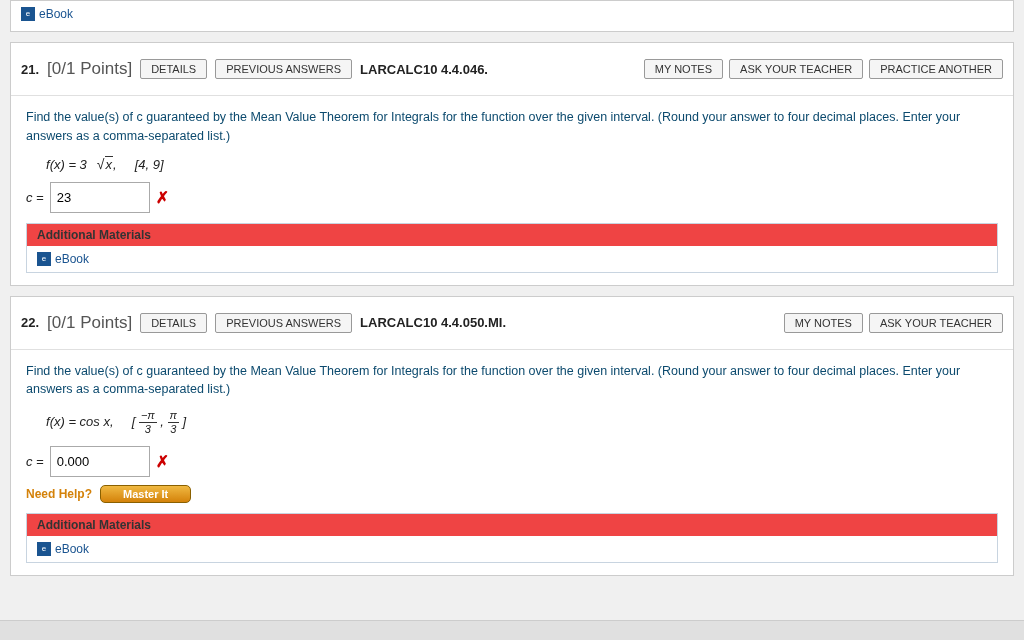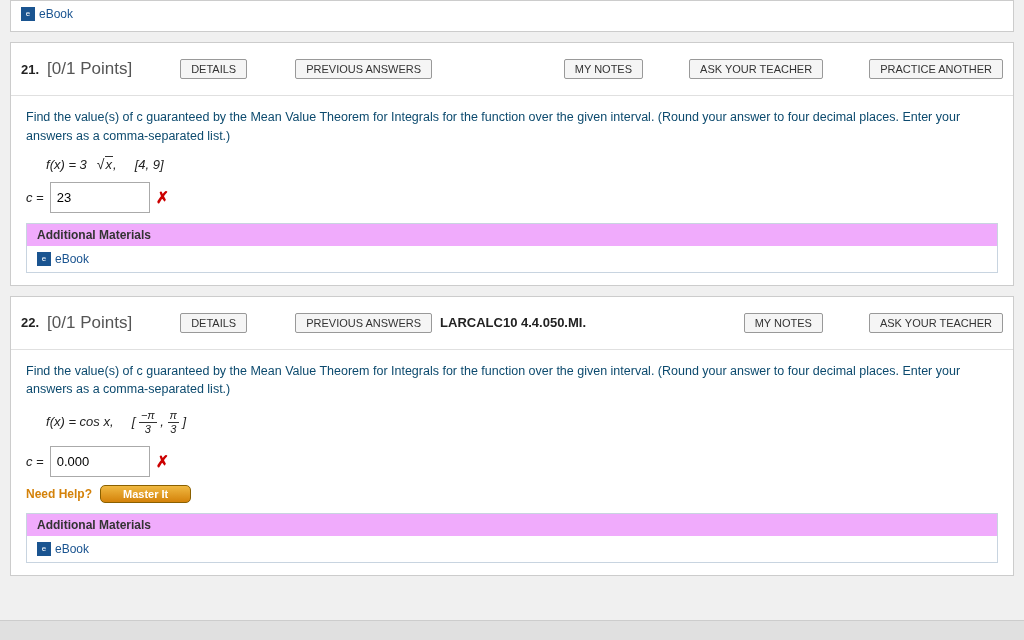--- a/index.html
+++ b/index.html
@@ -68,21 +68,20 @@
       white-space: nowrap;
     }
     .btn {
       padding: 3px 10px;
       font-size: 11px;
       border: 1px solid #999;
       background: #f5f5f5;
       cursor: pointer;
       border-radius: 2px;
       color: #333;
-      margin-left: 40px;
     }
     .btn-details { }
     .btn-prev-answers { }
     .problem-id {
       font-weight: bold;
       font-size: 13px;
       flex: 1;
     }
     .header-right-buttons {
       display: flex;
@@ -131,21 +130,21 @@
       font-weight: bold;
       cursor: pointer;
     }
 
     
     .additional-materials {
       margin-top: 10px;
       border: 1px solid #c8d4e0;
     }
     .additional-materials-header {
-      background: #f0abfc;
+      background: #ef4444;
       padding: 4px 10px;
       font-size: 12px;
       font-weight: bold;
       color: #333;
     }
     .additional-materials-body {
       padding: 6px 10px;
       background: #fff;
     }
 
@@ -222,20 +221,21 @@
       <span>eBook</span>
     </a>
   </div>
 
   <div class="question-card">
     <div class="question-header">
       <span class="question-number">21.</span>
       <span class="points-badge">[0/1 Points]</span>
       <button class="btn btn-details">DETAILS</button>
       <button class="btn btn-prev-answers">PREVIOUS ANSWERS</button>
+      <span class="problem-id">LARCALC10 4.4.046.</span>
       <div class="header-right-buttons">
         <button class="btn btn-my-notes">MY NOTES</button>
         <button class="btn btn-ask-teacher">ASK YOUR TEACHER</button>
         <button class="btn btn-practice-another">PRACTICE ANOTHER</button>
       </div>
     </div>
 
     <div class="question-body">
       <p class="question-text">Find the value(s) of c guaranteed by the Mean Value Theorem for Integrals for the function over the given interval. (Round your answer to four decimal places. Enter your answers as a comma-separated list.)</p>
 

